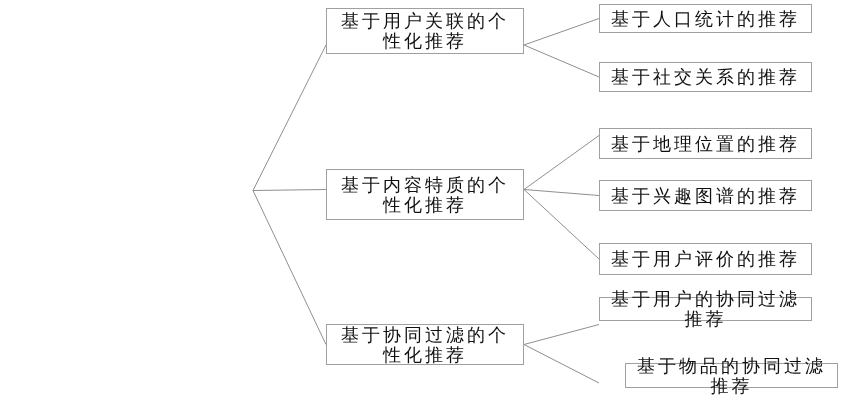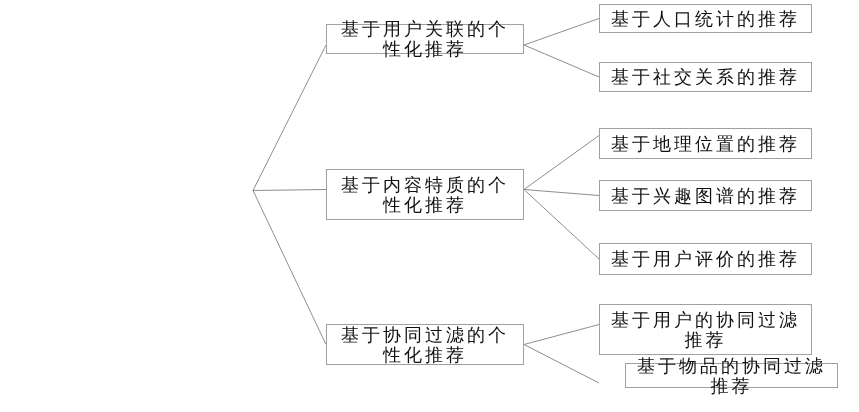--- a/index.html
+++ b/index.html
@@ -56,21 +56,21 @@
 
     <line x1="524" y1="189.5" x2="599" y2="135.5"></line>
     <line x1="524" y1="189.5" x2="599" y2="195.5"></line>
     <line x1="524" y1="189.5" x2="599" y2="259"></line>
 
     <line x1="524" y1="344.5" x2="599" y2="324.5"></line>
     <line x1="524" y1="344.5" x2="599" y2="383"></line>
   </svg>
 
 
-  <div class="node" style="left:326px;top:24px;width:198px;height:30px">
+  <div class="node" style="left:326px;top:8px;width:198px;height:46px">
     <span>基于用户关联的个
 性化推荐</span>
   </div>
   <div class="node" style="left:326px;top:169px;width:198px;height:51px">
     <span>基于内容特质的个
 性化推荐</span>
   </div>
   <div class="node" style="left:326px;top:324px;width:198px;height:41px">
     <span>基于协同过滤的个
 性化推荐</span>
@@ -84,21 +84,21 @@
   </div>
   <div class="node" style="left:599px;top:128px;width:213px;height:31px">
     <span>基于地理位置的推荐</span>
   </div>
   <div class="node" style="left:599px;top:180px;width:213px;height:31px">
     <span>基于兴趣图谱的推荐</span>
   </div>
   <div class="node" style="left:599px;top:243px;width:213px;height:32px">
     <span>基于用户评价的推荐</span>
   </div>
-  <div class="node" style="left:599px;top:304px;width:213px;height:51px">
+  <div class="node" style="left:599px;top:297px;width:213px;height:24px">
     <span>基于用户的协同过滤
 推荐</span>
   </div>
   <div class="node" style="left:625px;top:363px;width:213px;height:25px">
     <span>基于物品的协同过滤
 推荐</span>
   </div>
 
 </div>
 

